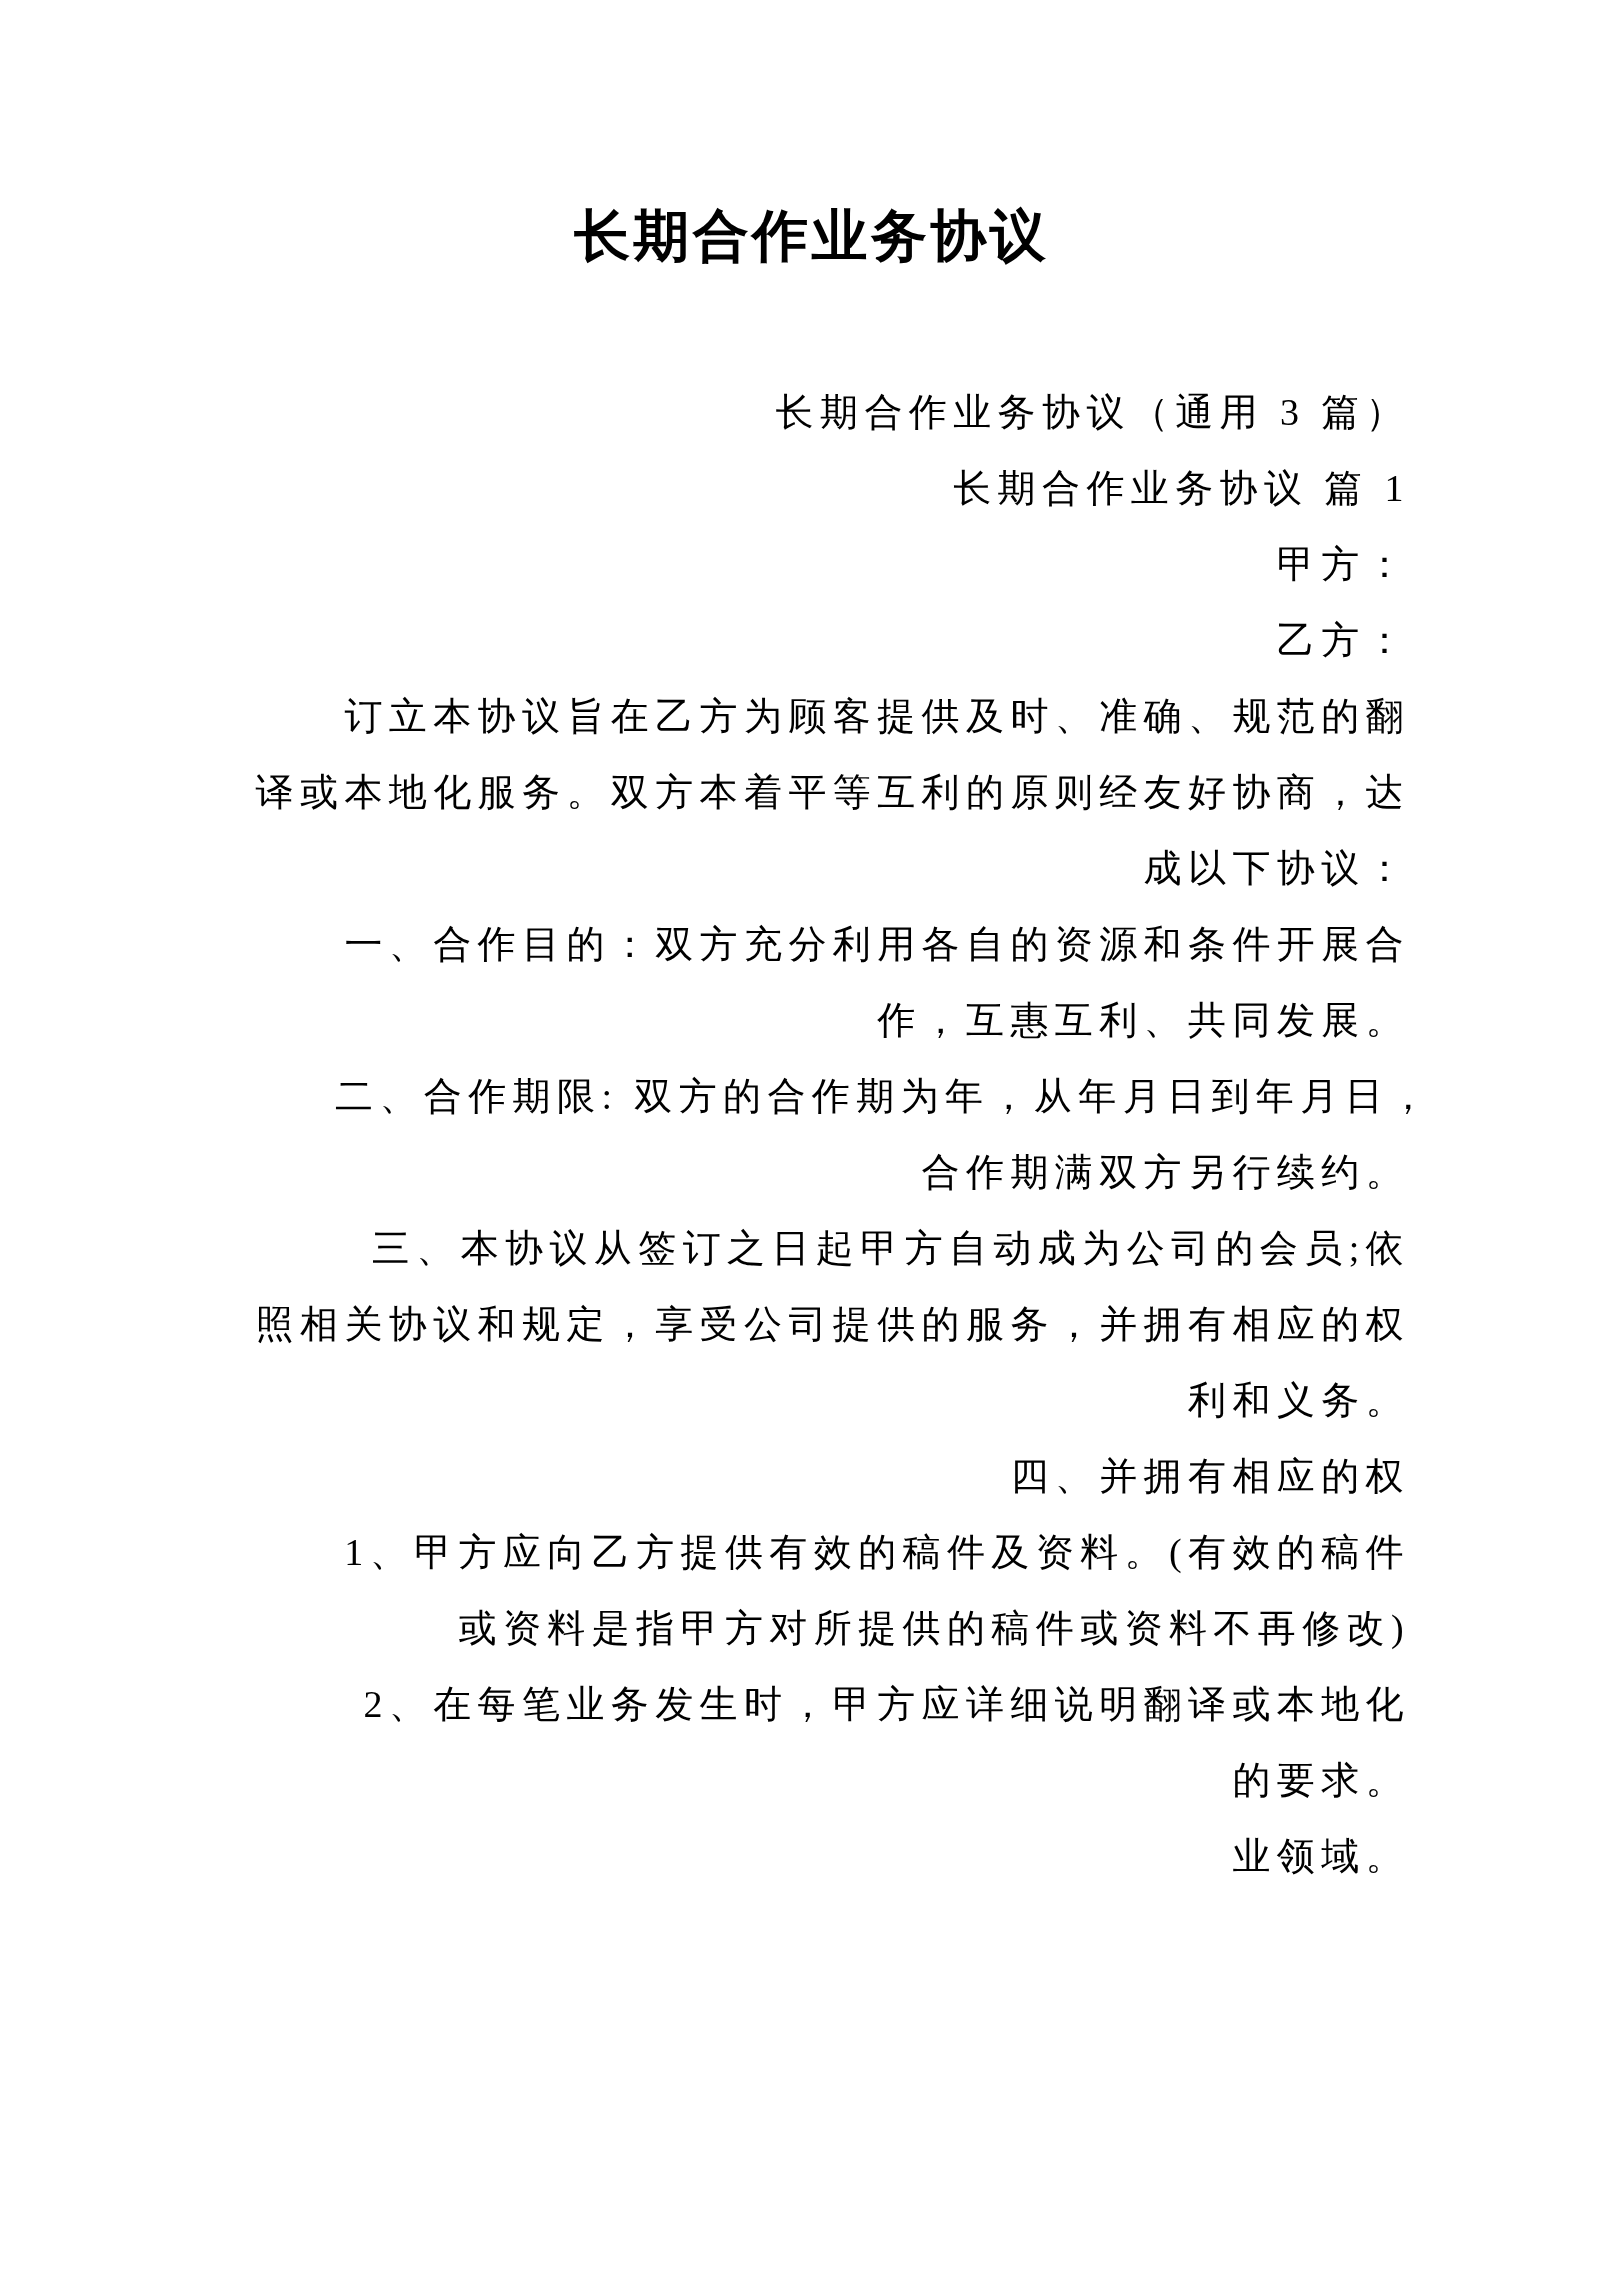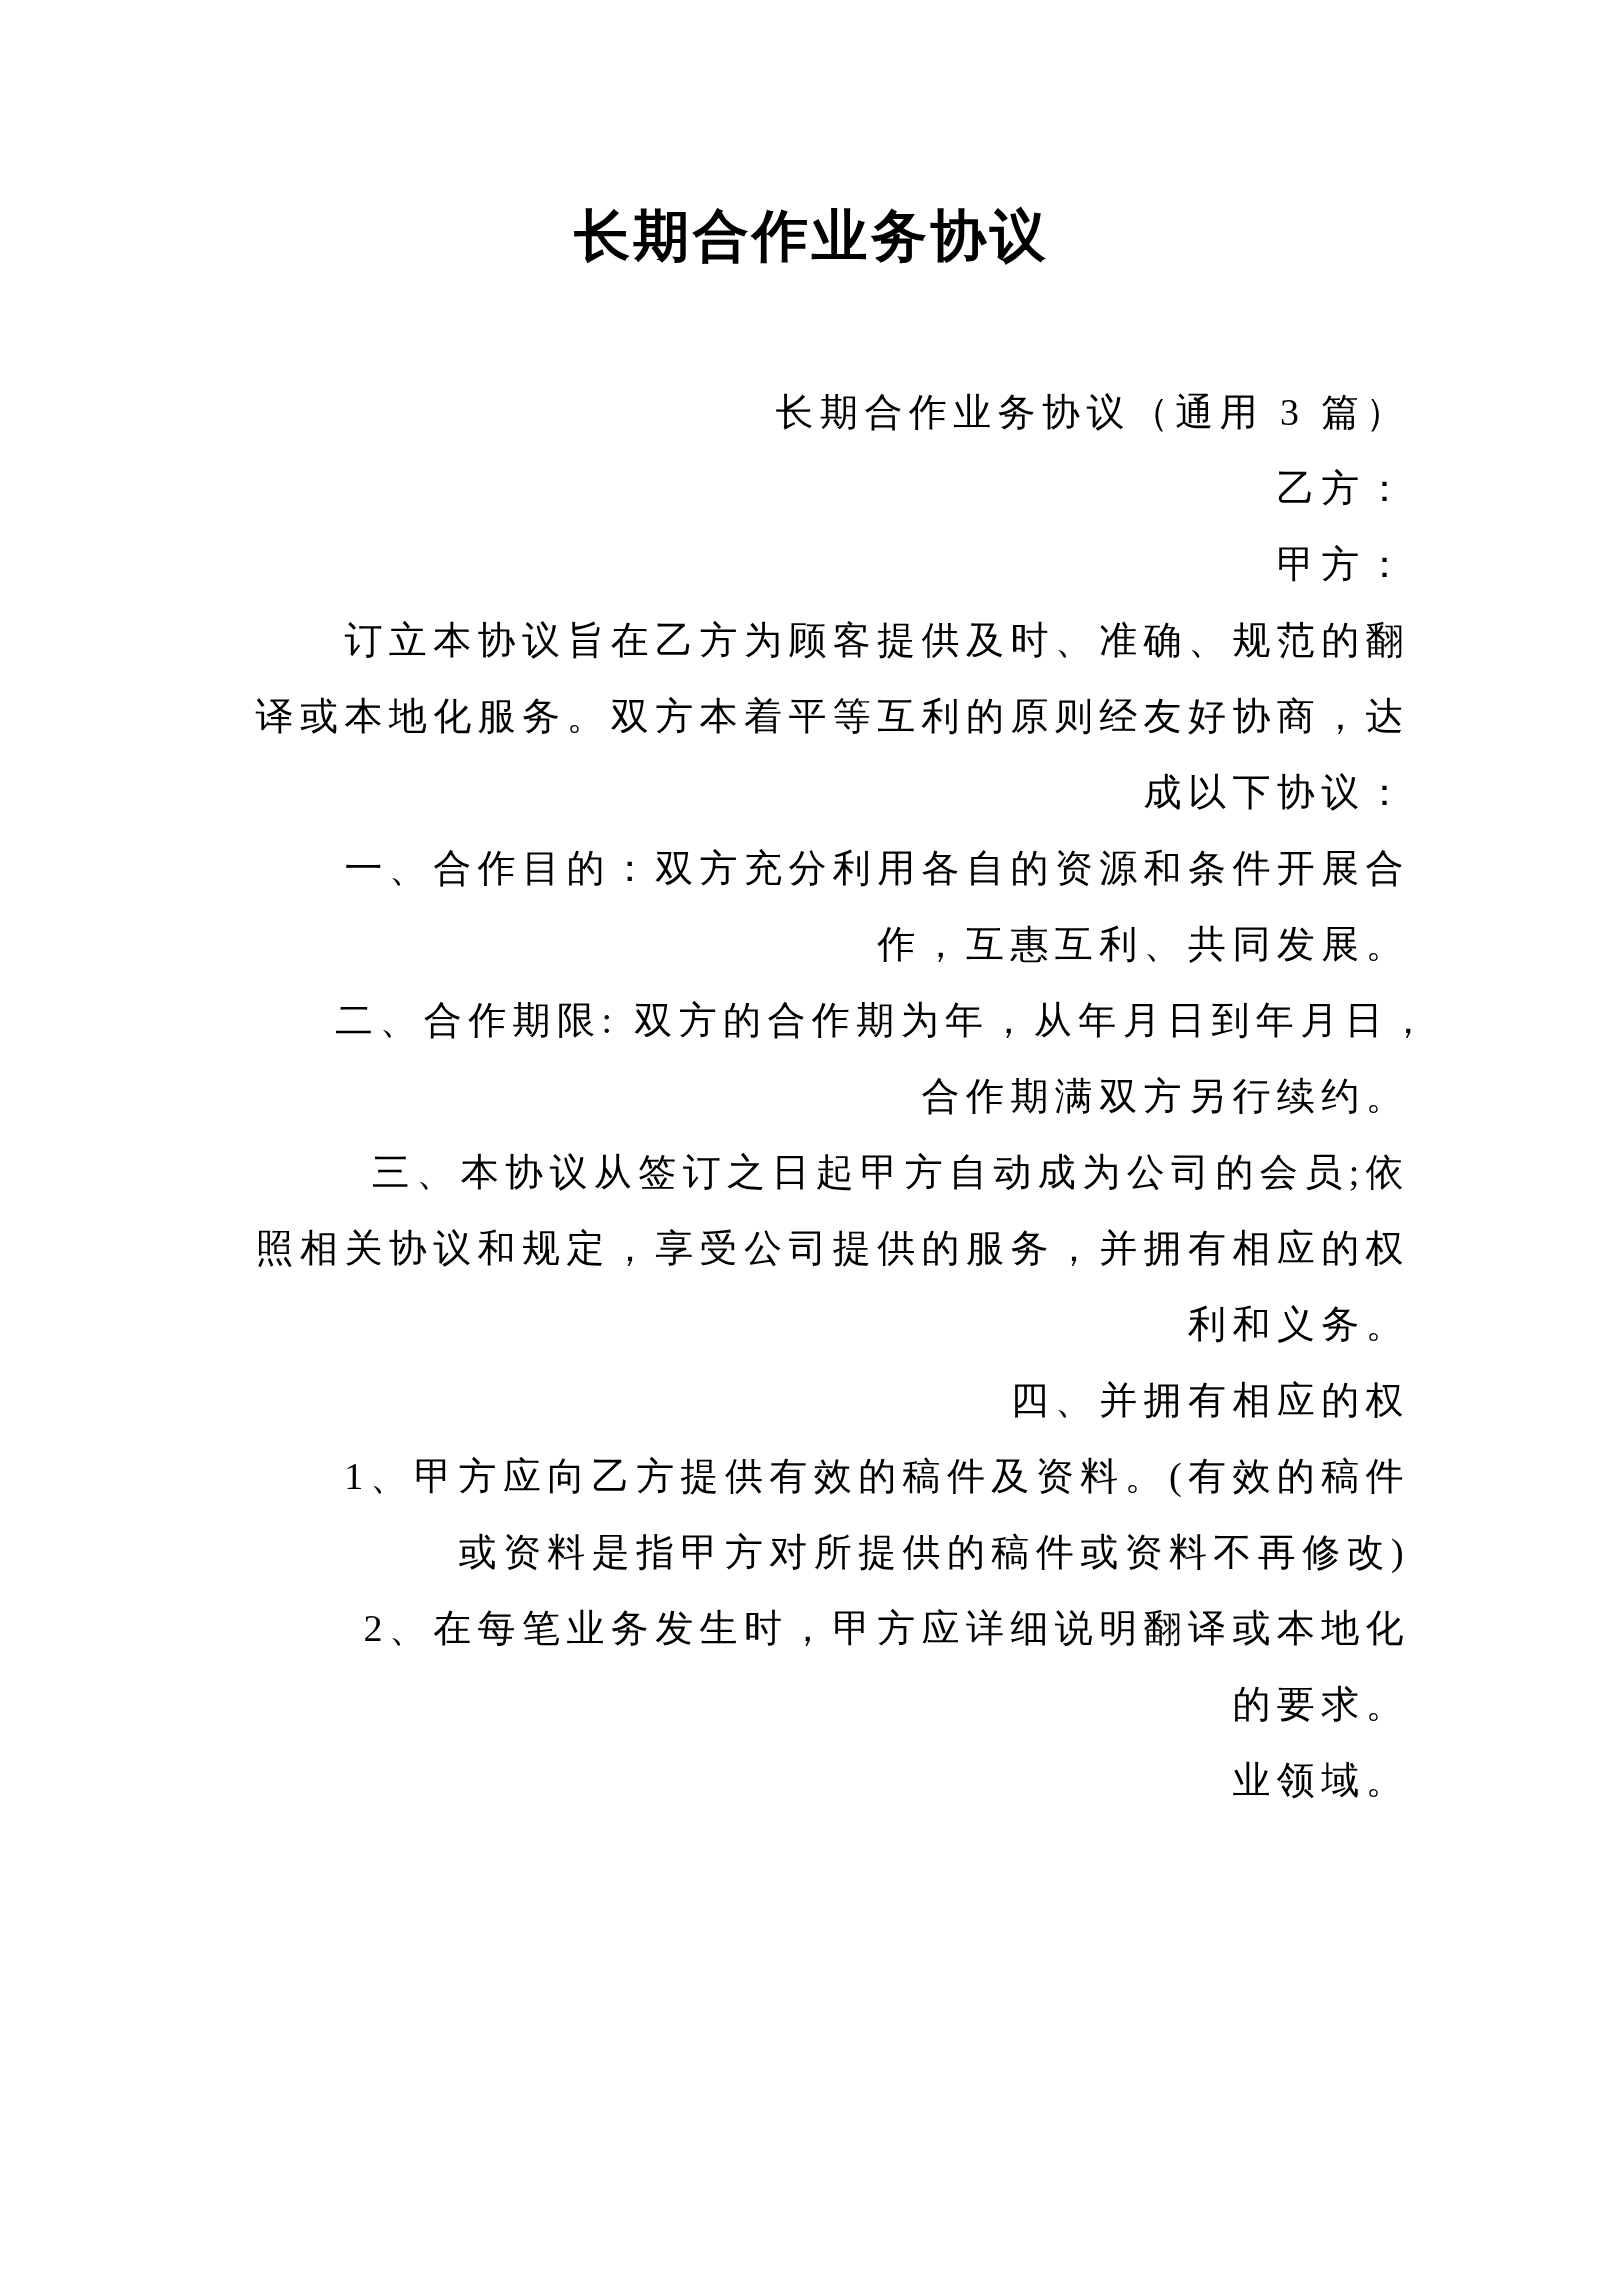--- a/index.html
+++ b/index.html
@@ -45,22 +45,23 @@
     padding-left: 88px;
   }
 </style>
 </head>
 <body>
 
 <div class="page">
   <h1 class="doc-title">长期合作业务协议</h1>
   <div class="doc-body">
       <div class="line indent">长期合作业务协议（通用 3 篇）</div>
+      <div class="line indent">长期合作业务协议 篇 1</div>
+      <div class="line indent">甲方：</div>
       <div class="line indent">乙方：</div>
-      <div class="line indent">甲方：</div>
       <div class="line indent">订立本协议旨在乙方为顾客提供及时、准确、规范的翻</div>
       <div class="line">译或本地化服务。双方本着平等互利的原则经友好协商，达</div>
       <div class="line">成以下协议：</div>
       <div class="line indent">一、合作目的：双方充分利用各自的资源和条件开展合</div>
       <div class="line">作，互惠互利、共同发展。</div>
       <div class="line indent">二、合作期限: 双方的合作期为年，从年月日到年月日，</div>
       <div class="line">合作期满双方另行续约。</div>
       <div class="line indent">三、本协议从签订之日起甲方自动成为公司的会员;依</div>
       <div class="line">照相关协议和规定，享受公司提供的服务，并拥有相应的权</div>
       <div class="line">利和义务。</div>

